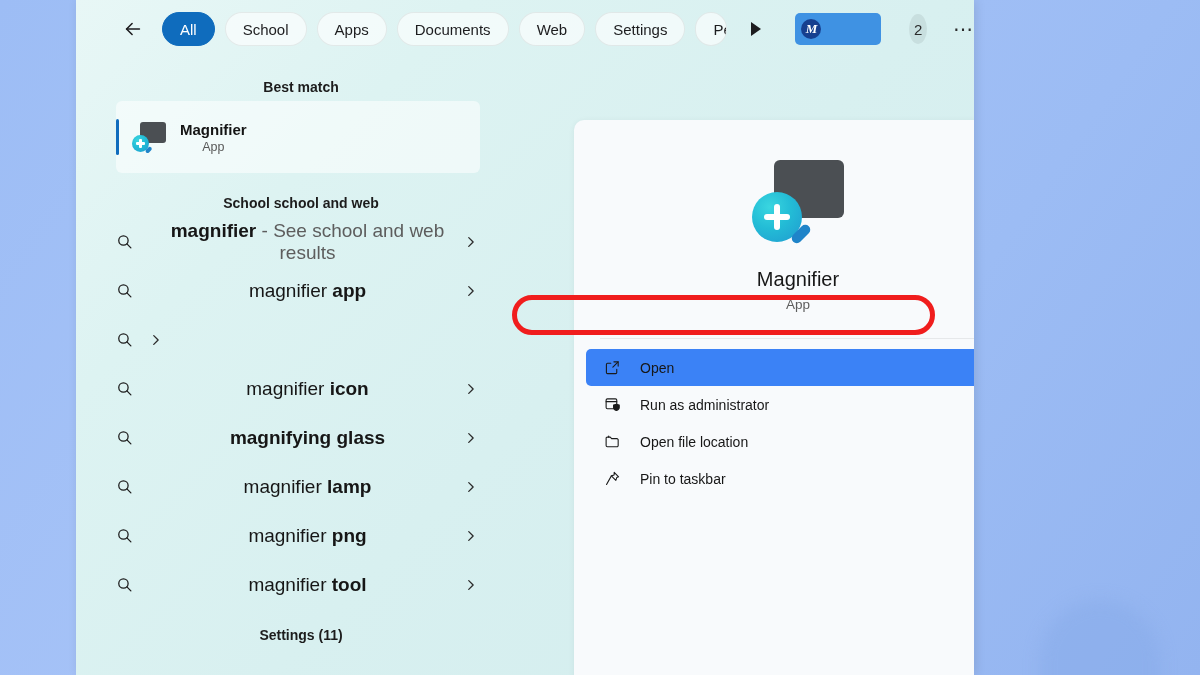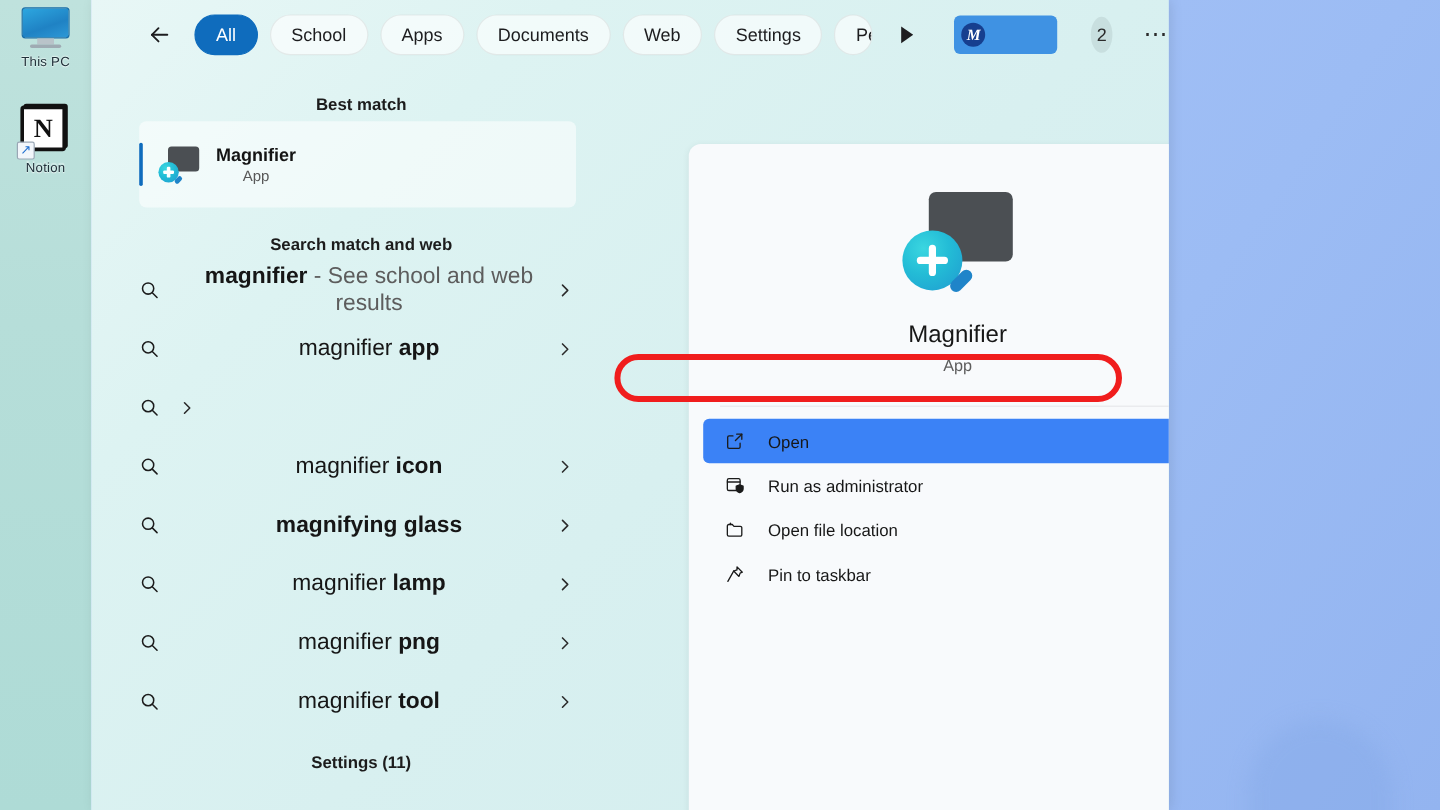--- a/index.html
+++ b/index.html
@@ -267,44 +267,20 @@
   }
 
   .icon-svg { display:block; }
 </style>
 </head>
 <body>
 
 <div id="desktop">
   <div id="desktop-blob"></div>
 
-  <div id="desktop-icons">
-
-    <div class="desk-icon" style="margin-top:0px;">
-      <div class="glyph">
-        <div class="monitor">
-          <div class="screen"></div>
-          <div class="stand"></div>
-          <div class="base"></div>
-        </div>
-      </div>
-      <div class="caption">This PC</div>
-    </div>
-
-    <div class="desk-icon" style="margin-top:26px;">
-      <div class="glyph" style="height:46px;">
-        <div class="notion">
-          <div class="cube">N</div>
-          <div class="shortcut">↗</div>
-        </div>
-      </div>
-      <div class="caption">Notion</div>
-    </div>
-
-  </div>
 
   <div id="search-panel">
 
     <div id="chips-row">
 
       <div id="back-arrow">
         <svg class="icon-svg" width="22" height="22" viewBox="0 0 24 24" fill="none" stroke="#1d1d1f" stroke-width="1.7" stroke-linecap="round" stroke-linejoin="round">
           <path d="M19 12H5"></path>
             <path d="M11 18l-6-6 6-6"></path>
         </svg>
@@ -350,21 +326,21 @@
               <div class="plus-v"></div>
             </div>
             <div class="handle"></div>
           </div>
           <div class="bm-text">
             <div class="bm-title">Magnifier</div>
             <div class="bm-sub">App</div>
           </div>
         </div>
 
-        <div class="section-head" style="margin-top:22px;">Search match and web</div>
+        <div class="section-head" style="margin-top:22px;">School school and web</div>
 
         <div id="suggestion-list">
             <div class="sugg-row">
               <span class="sicon">
                 <svg class="icon-svg" width="17" height="17" viewBox="0 0 24 24" fill="none" stroke="#1c1c1c" stroke-width="1.8" stroke-linecap="round">
                   <circle cx="10.5" cy="10.5" r="6.6"></circle>
                   <path d="M15.4 15.4 L21 21"></path>
                 </svg>
               </span>
               <span class="slabel"><b>magnifier</b><span class="dim"> - See school and web results</span></span>

